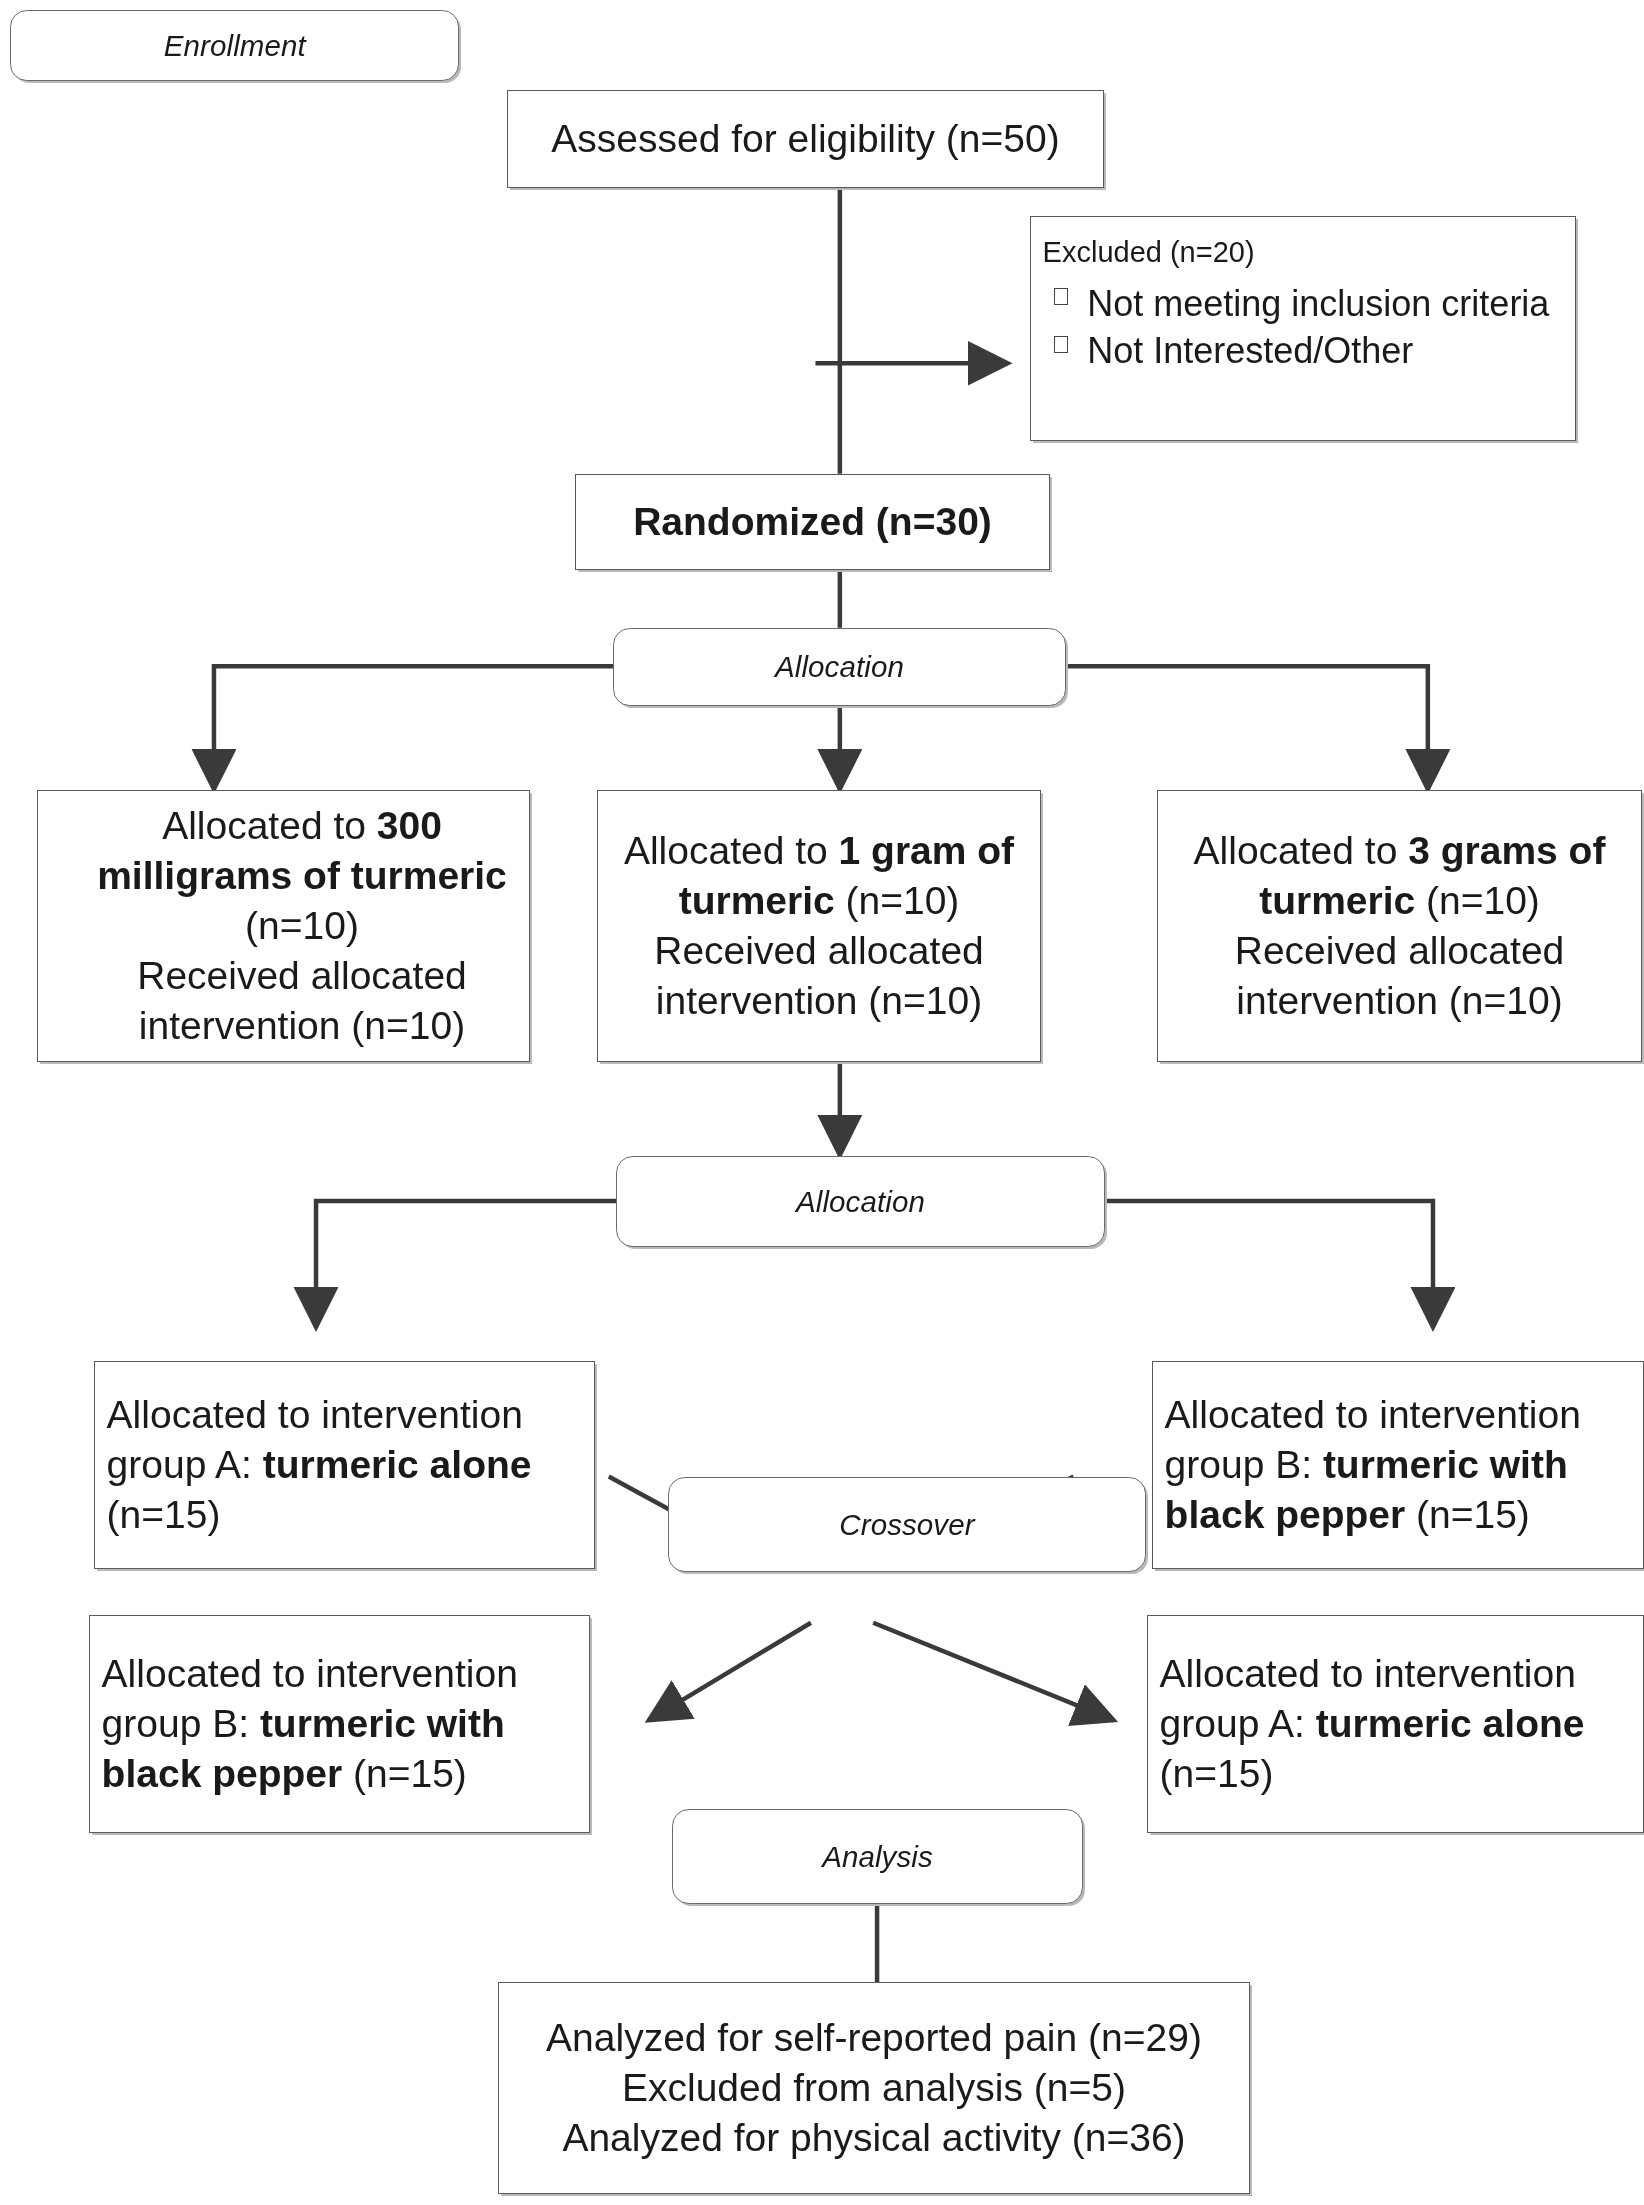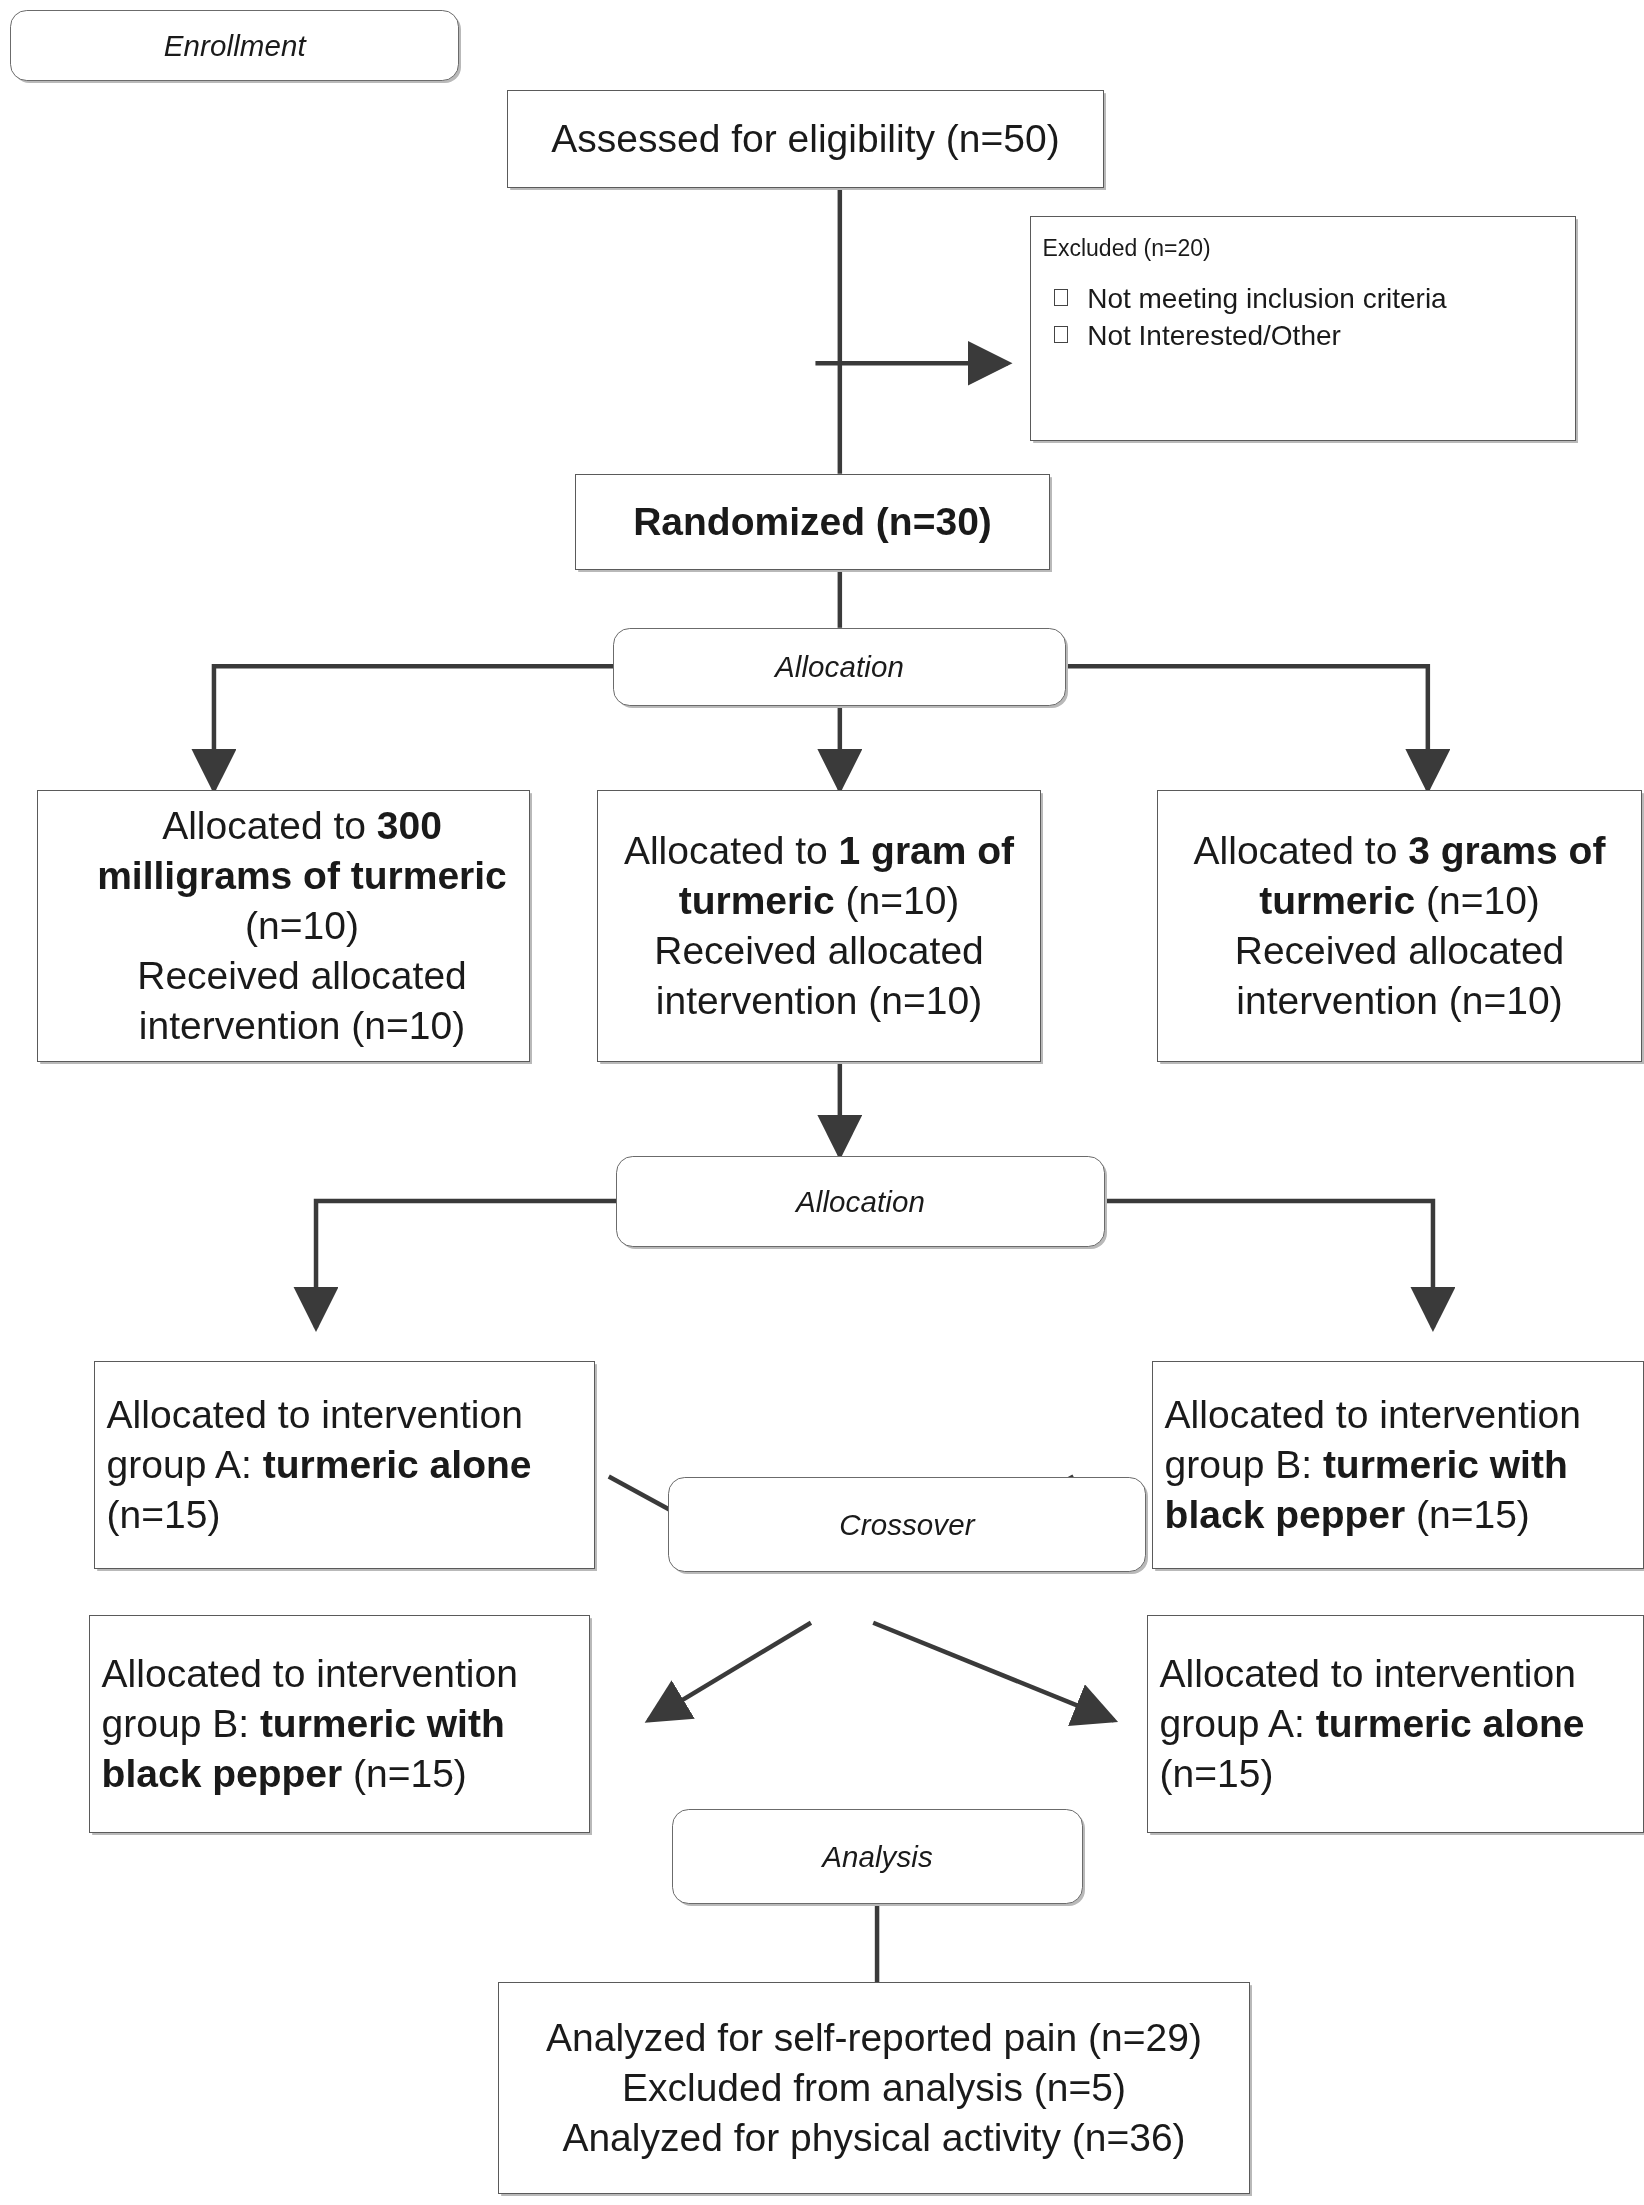--- a/index.html
+++ b/index.html
@@ -50,26 +50,26 @@
   .leftal   { text-align: left; }
   .stage-label {
     font-style: italic;
     font-size: 29.5px;
     letter-spacing: 0.1px;
   }
   .body-text { font-size: 39px; }
   .b { font-weight: bold; }
 
   
-  .excl-title { font-size: 23px; margin-bottom: 18px; }
+  .excl-title { font-size: 29px; margin-bottom: 10px; }
   .excl-list { margin: 0; padding: 0; list-style: none; }
   .excl-item {
     display: flex;
     align-items: flex-start;
-    font-size: 28px;
+    font-size: 36px;
     margin-top: 1.3px;
   }
   .excl-box-glyph {
     flex: 0 0 auto;
     width: 14px;
     height: 16.7px;
     border: 1.9px solid #444;
     margin: 7.7px 19px 0 11.6px;
     box-sizing: border-box;
     background: #fff;

